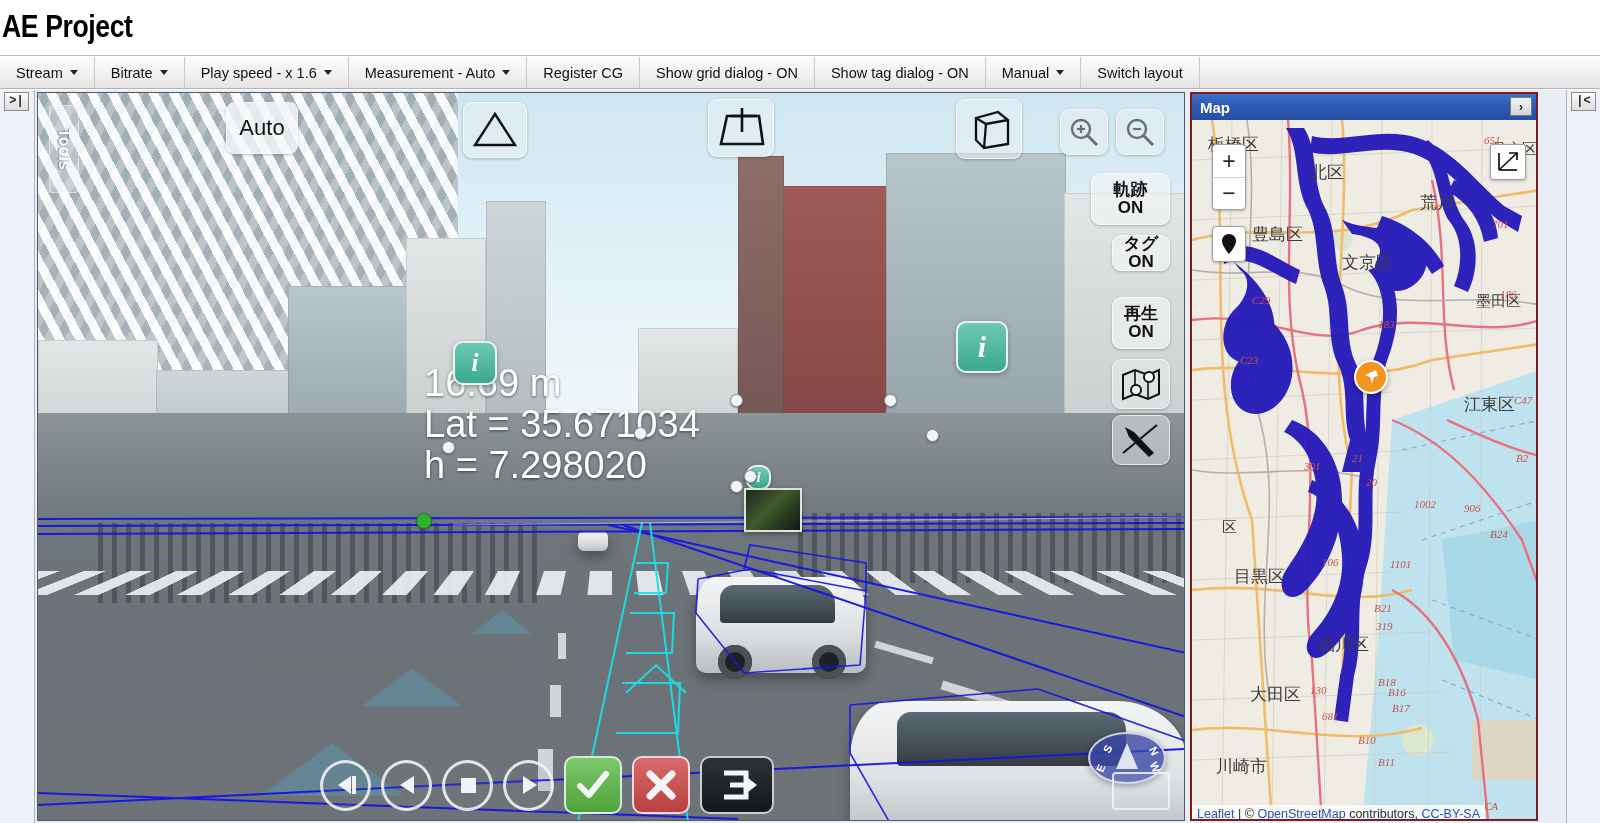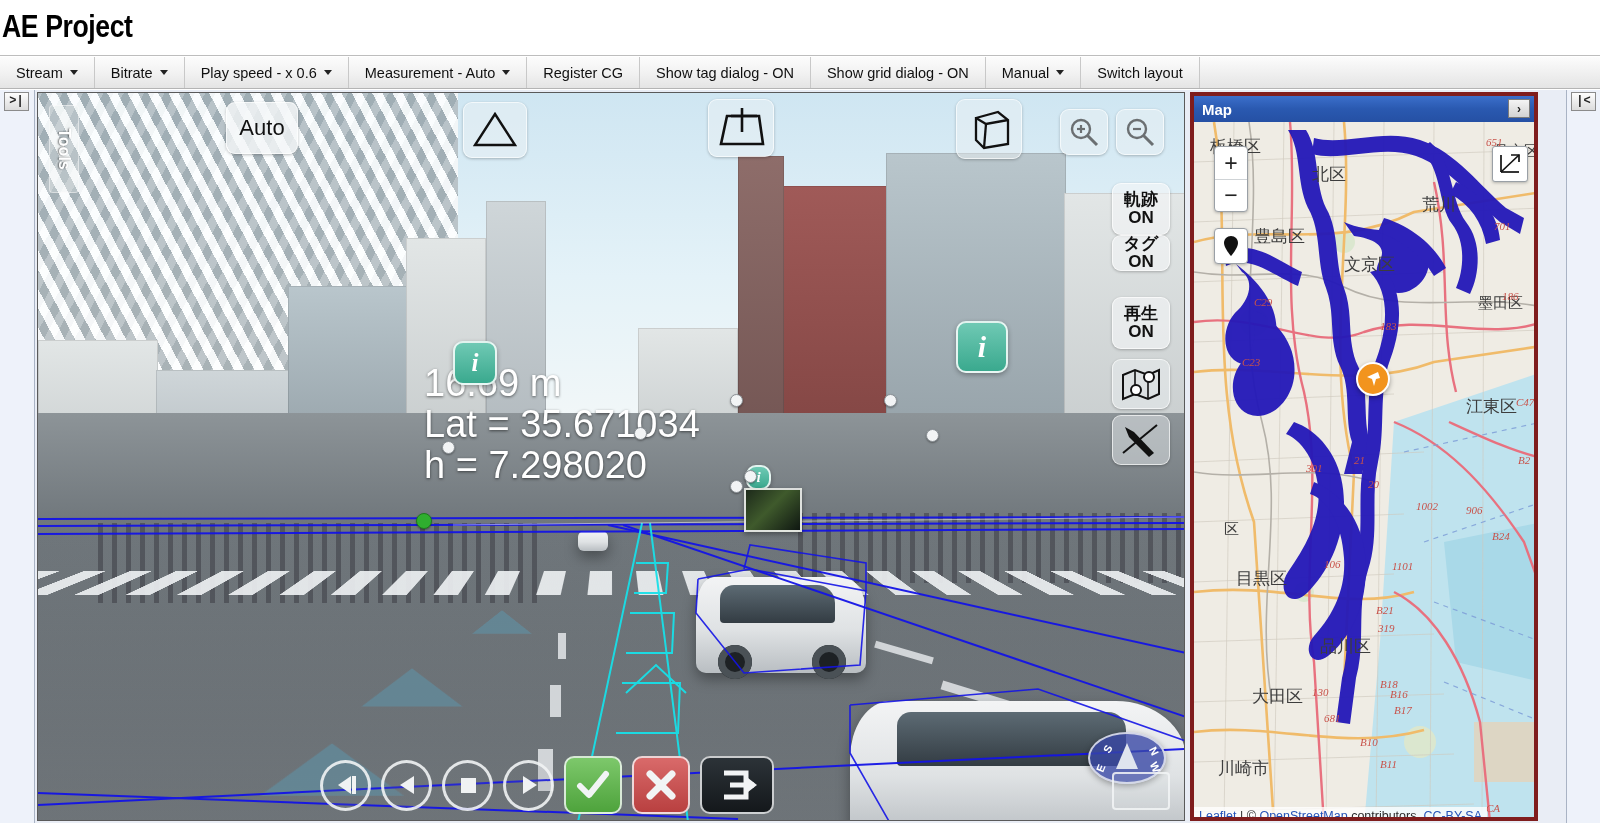--- a/index.html
+++ b/index.html
@@ -288,21 +288,21 @@
     cursor: pointer;
   }
   .sq-btn.green { background: linear-gradient(to bottom,#7dc86b,#4ea33c); }
   .sq-btn.red   { background: linear-gradient(to bottom,#d96a6a,#b94040); }
   .sq-btn.exit  { background: linear-gradient(to bottom,#2c3338,#14181b); }
 
   
   .map-panel {
     position: absolute; left: 1190px; top: 2px;
     width: 348px; height: 729px;
-    border: 4px solid #7f1d1d;
+    border: 2px solid #7f1d1d;
     background: #e9e4dc;
     overflow: hidden;
   }
   .map-title {
     position: absolute; left:0; top:0; width: 100%; height: 26px;
     background: linear-gradient(to bottom,#3b6fcb 0%,#2a59b0 50%,#2550a4 100%);
     color: #fff; font-size: 15px; font-weight: 700;
     display:flex; align-items:center; padding-left: 8px;
   }
   .map-title-btn {
@@ -406,35 +406,35 @@
   <div class="menubar">
     <div class="menu-item">
       <span>Stream</span>
       <i class="caret"></i>
     </div>
     <div class="menu-item">
       <span>Bitrate</span>
       <i class="caret"></i>
     </div>
     <div class="menu-item">
-      <span>Play speed - x 0.6</span>
+      <span>Play speed - x 1.6</span>
       <i class="caret"></i>
     </div>
     <div class="menu-item">
       <span>Measurement - Auto</span>
       <i class="caret"></i>
     </div>
     <div class="menu-item">
       <span>Register CG</span>
     </div>
     <div class="menu-item">
+      <span>Show grid dialog - ON</span>
+    </div>
+    <div class="menu-item">
       <span>Show tag dialog - ON</span>
-    </div>
-    <div class="menu-item">
-      <span>Show grid dialog - ON</span>
     </div>
     <div class="menu-item">
       <span>Manual</span>
       <i class="caret"></i>
     </div>
     <div class="menu-item">
       <span>Switch layout</span>
     </div>
     <div class="menu-filler"></div>
   </div>
@@ -559,21 +559,21 @@
         </svg>
       </div>
       <div class="gbtn" style="right:20px; top:16px; width:48px; height:46px;">
         <svg width="32" height="32">
           <circle cx="13" cy="13" r="9" fill="none" stroke="#6b6f72" stroke-width="2.4"></circle>
           <line x1="19" y1="19" x2="29" y2="29" stroke="#6b6f72" stroke-width="3"></line>
           <line x1="9" y1="13" x2="17" y2="13" stroke="#6b6f72" stroke-width="2.2"></line>
         </svg>
       </div>
 
-      <div class="gbtn lbl" style="right:14px; top:80px; width:58px; height:52px;margin-top:10px;">
+      <div class="gbtn lbl" style="right:14px; top:80px; width:79px; height:52px;">
         <span class="jp">軌跡</span>
         <span class="on">ON</span>
       </div>
       <div class="gbtn lbl" style="right:14px; top:142px; width:58px; height:36px;">
         <span class="jp">タグ</span>
         <span class="on">ON</span>
       </div>
       <div class="gbtn lbl" style="right:14px; top:204px; width:58px; height:52px;">
         <span class="jp">再生</span>
         <span class="on">ON</span>

